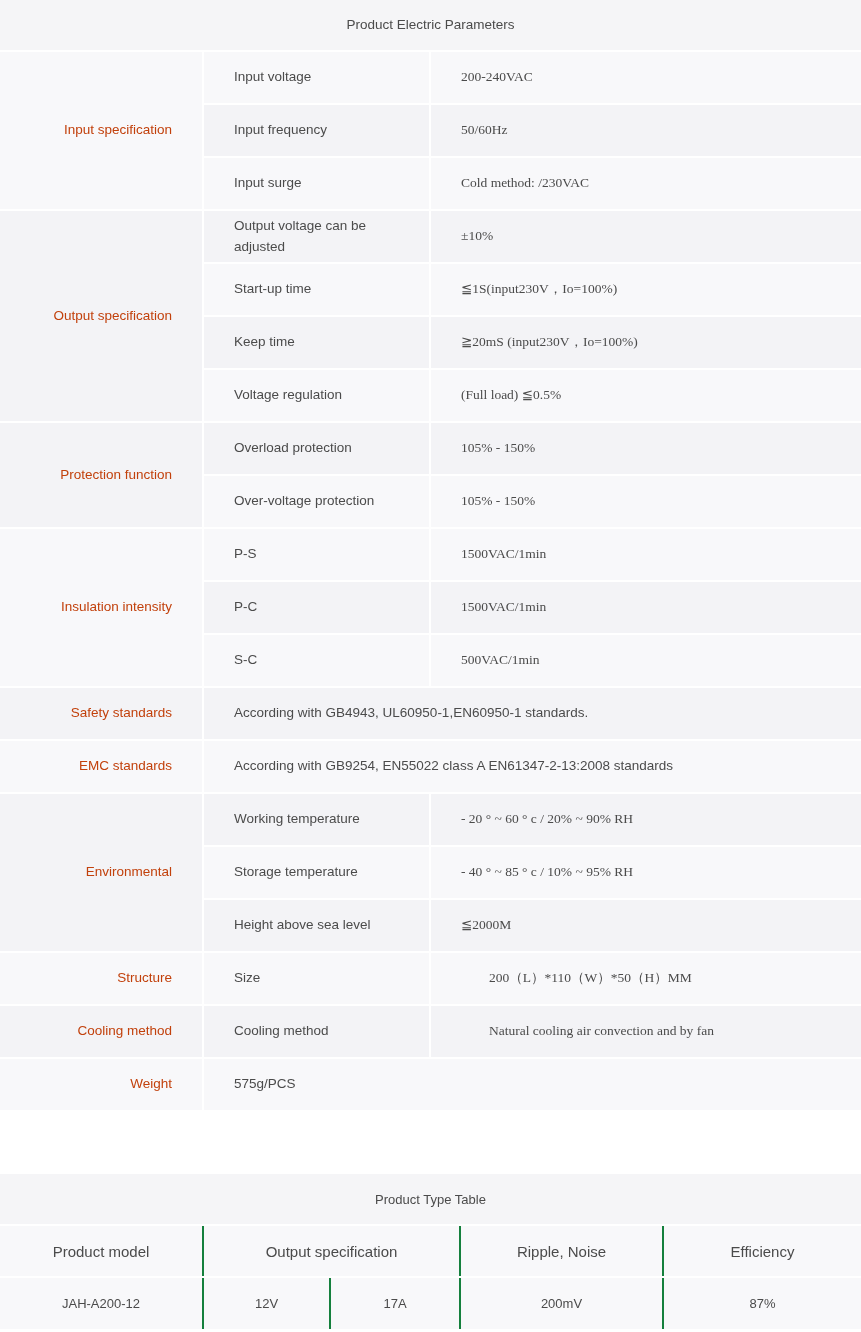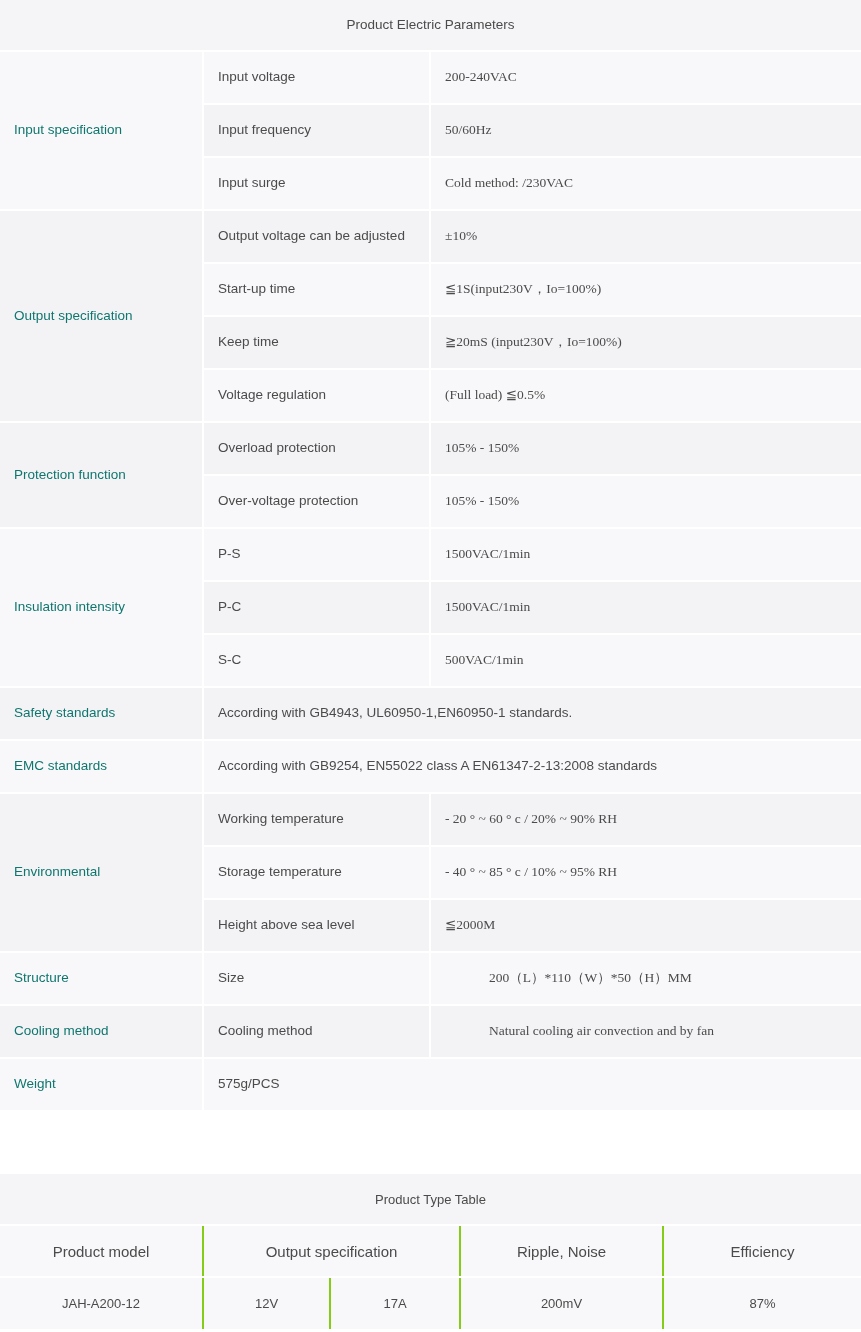--- a/index.html
+++ b/index.html
@@ -34,34 +34,34 @@
   .gap-row td {
     height: 60px;
     background: #ffffff;
     border: none;
     padding: 0;
   }
 
   .spec-table td {
     border-right: 2px solid #ffffff;
     border-bottom: 2px solid #ffffff;
-    padding: 0 14px;
+    padding: 0 30px;
     font-size: 13.5px;
     line-height: 1.5;
     vertical-align: middle;
   }
   .spec-table td:last-child { border-right: none; }
 
   .band-a { background: #f8f8fa; }
   .band-b { background: #f3f3f6; }
 
   .group-cell {
-    text-align: left;
+    text-align: right;
     font-size: 14px;
-    color: #0f766e;
+    color: #c2410c;
     border-right: 2px solid #ffffff;
   }
   .item-cell {
     text-align: left;
     padding-left: 38px;
   }
   .value-cell {
     text-align: left;
     padding-left: 138px;
     font-family: Liberation Serif, serif;
@@ -82,21 +82,21 @@
     table-layout: fixed;
     margin-top: 0;
   }
   .type-table col.t-model { width: 203px; }
   .type-table col.t-v     { width: 127px; }
   .type-table col.t-a     { width: 130px; }
   .type-table col.t-rip   { width: 203px; }
   .type-table col.t-eff   { width: 198px; }
 
   .type-table td {
-    border-right: 2px solid #84cc16;
+    border-right: 2px solid #15803d;
     border-bottom: 2px solid #ffffff;
     text-align: center;
     vertical-align: middle;
     font-size: 13px;
     padding: 0 6px;
   }
   .type-table td:last-child { border-right: none; }
   .type-table .hdr {
     font-size: 15px;
     color: #4b4b4b;

